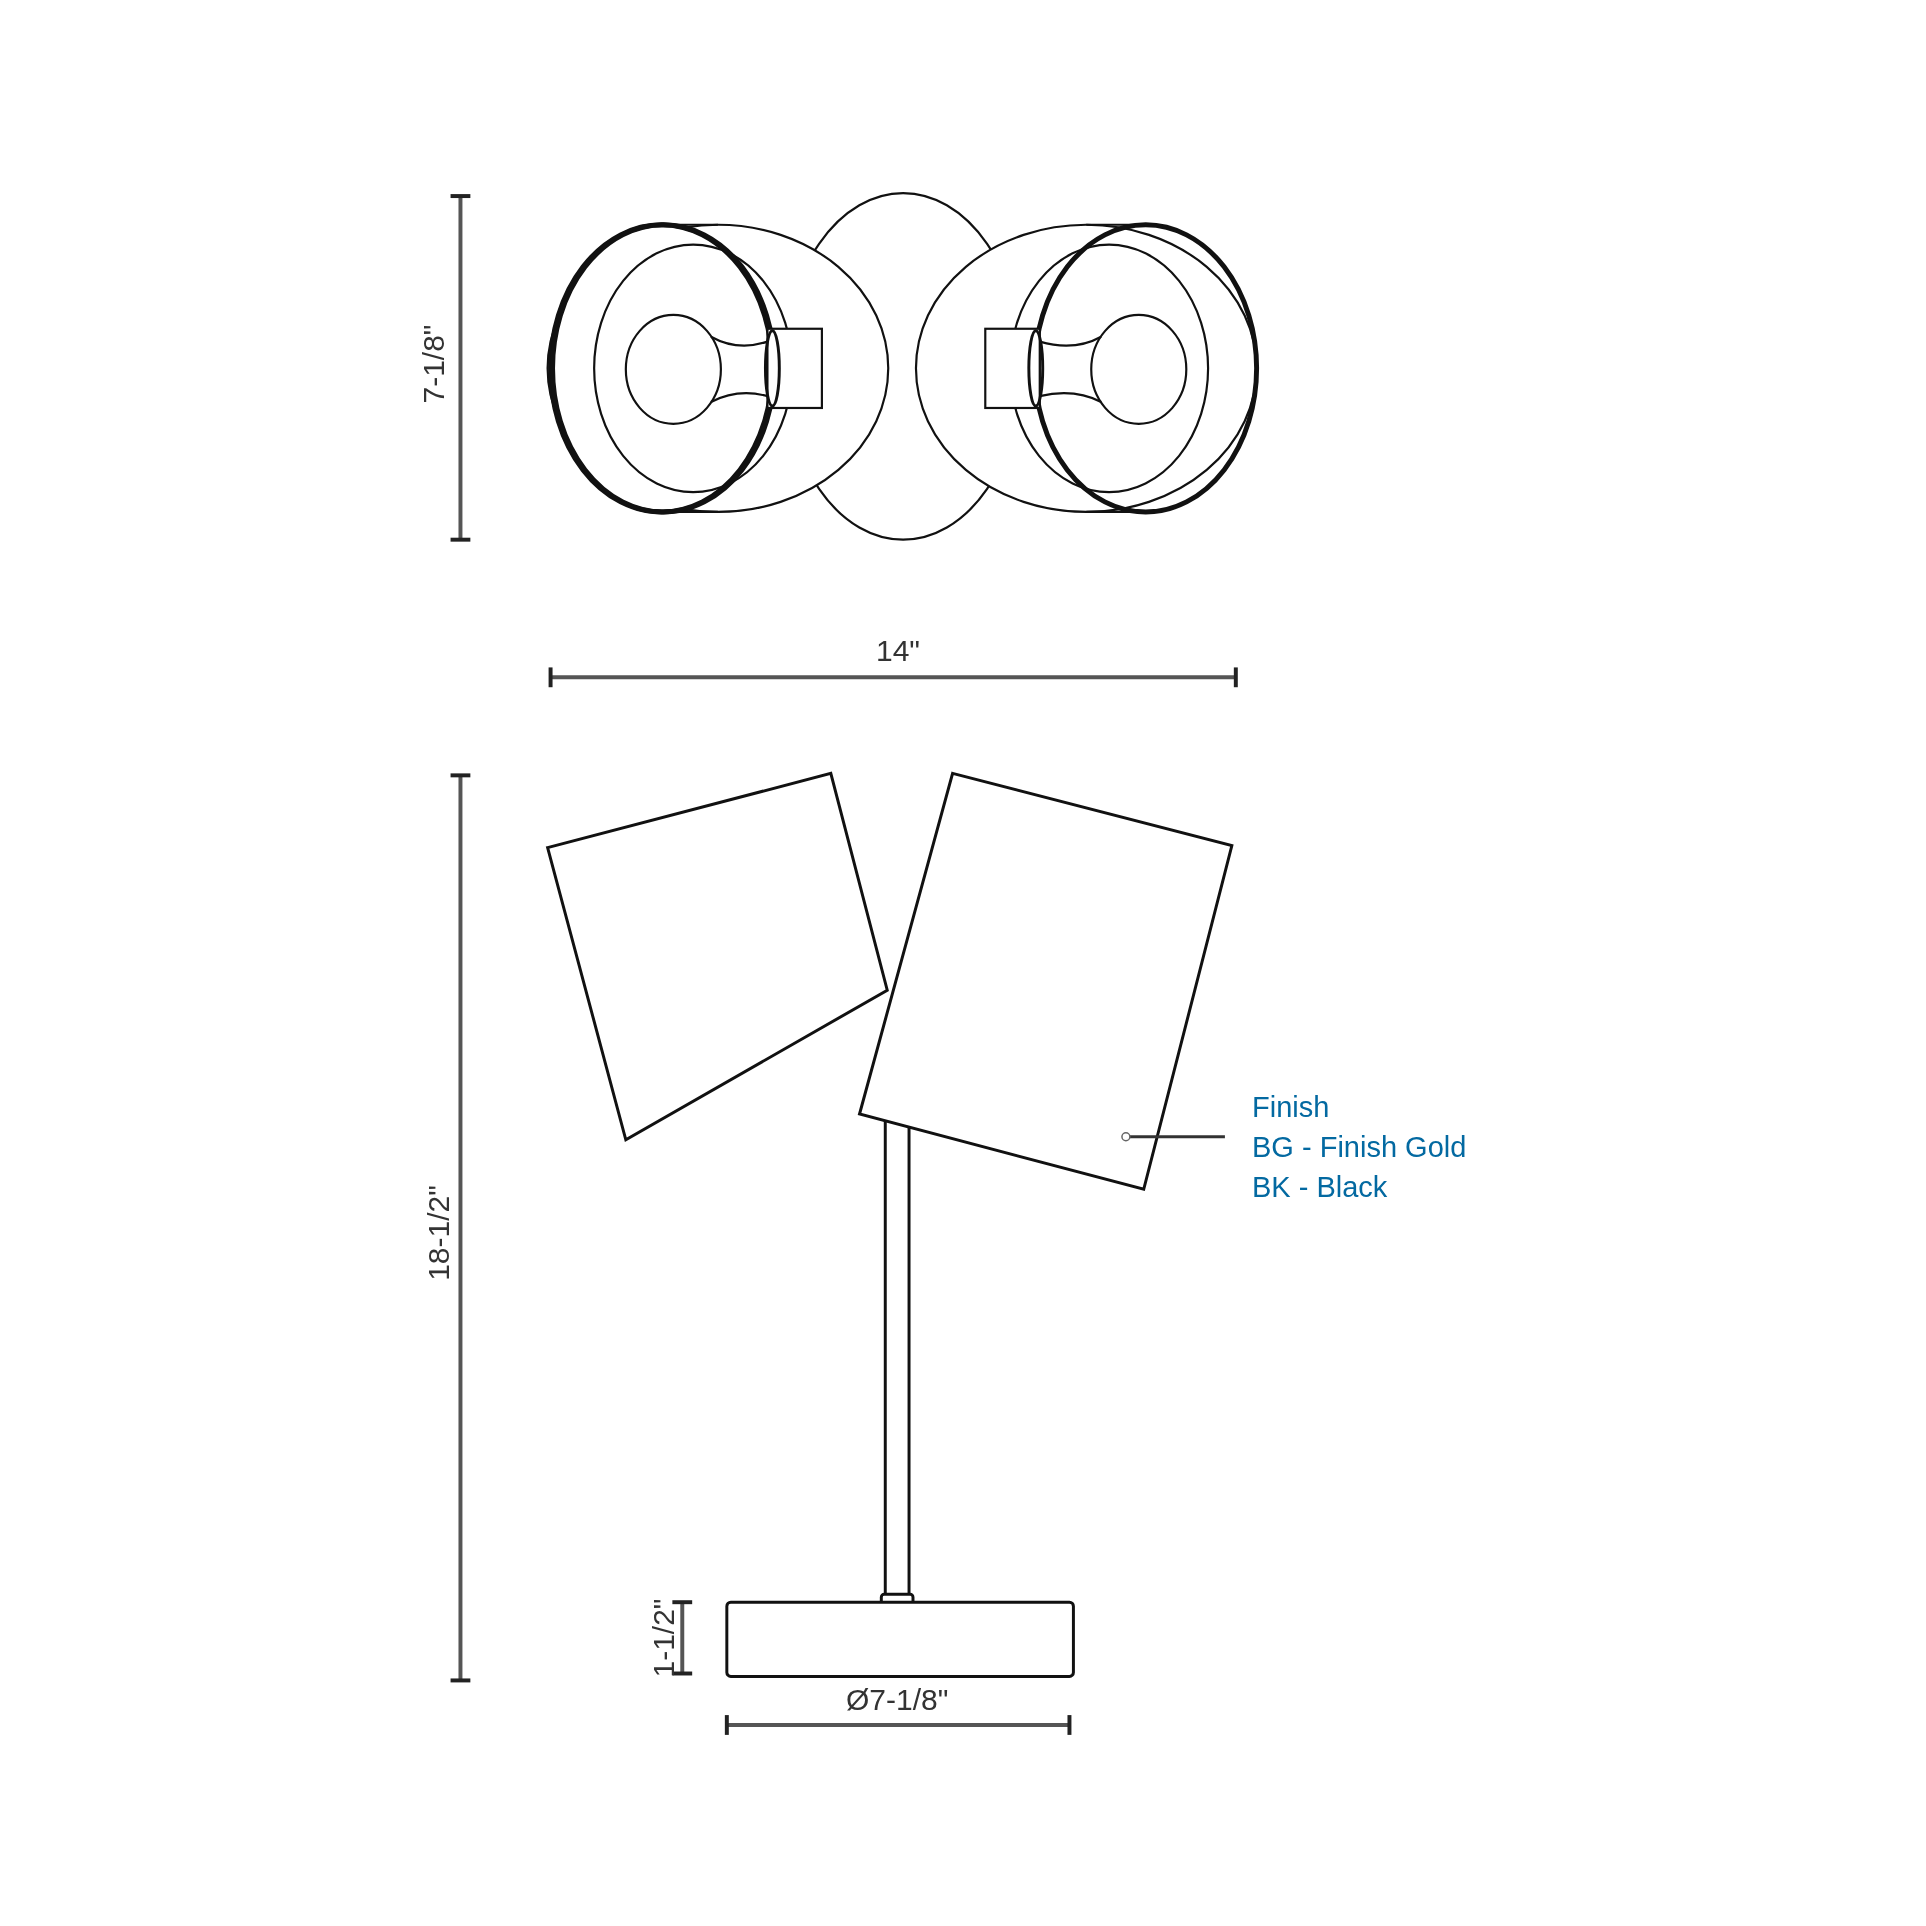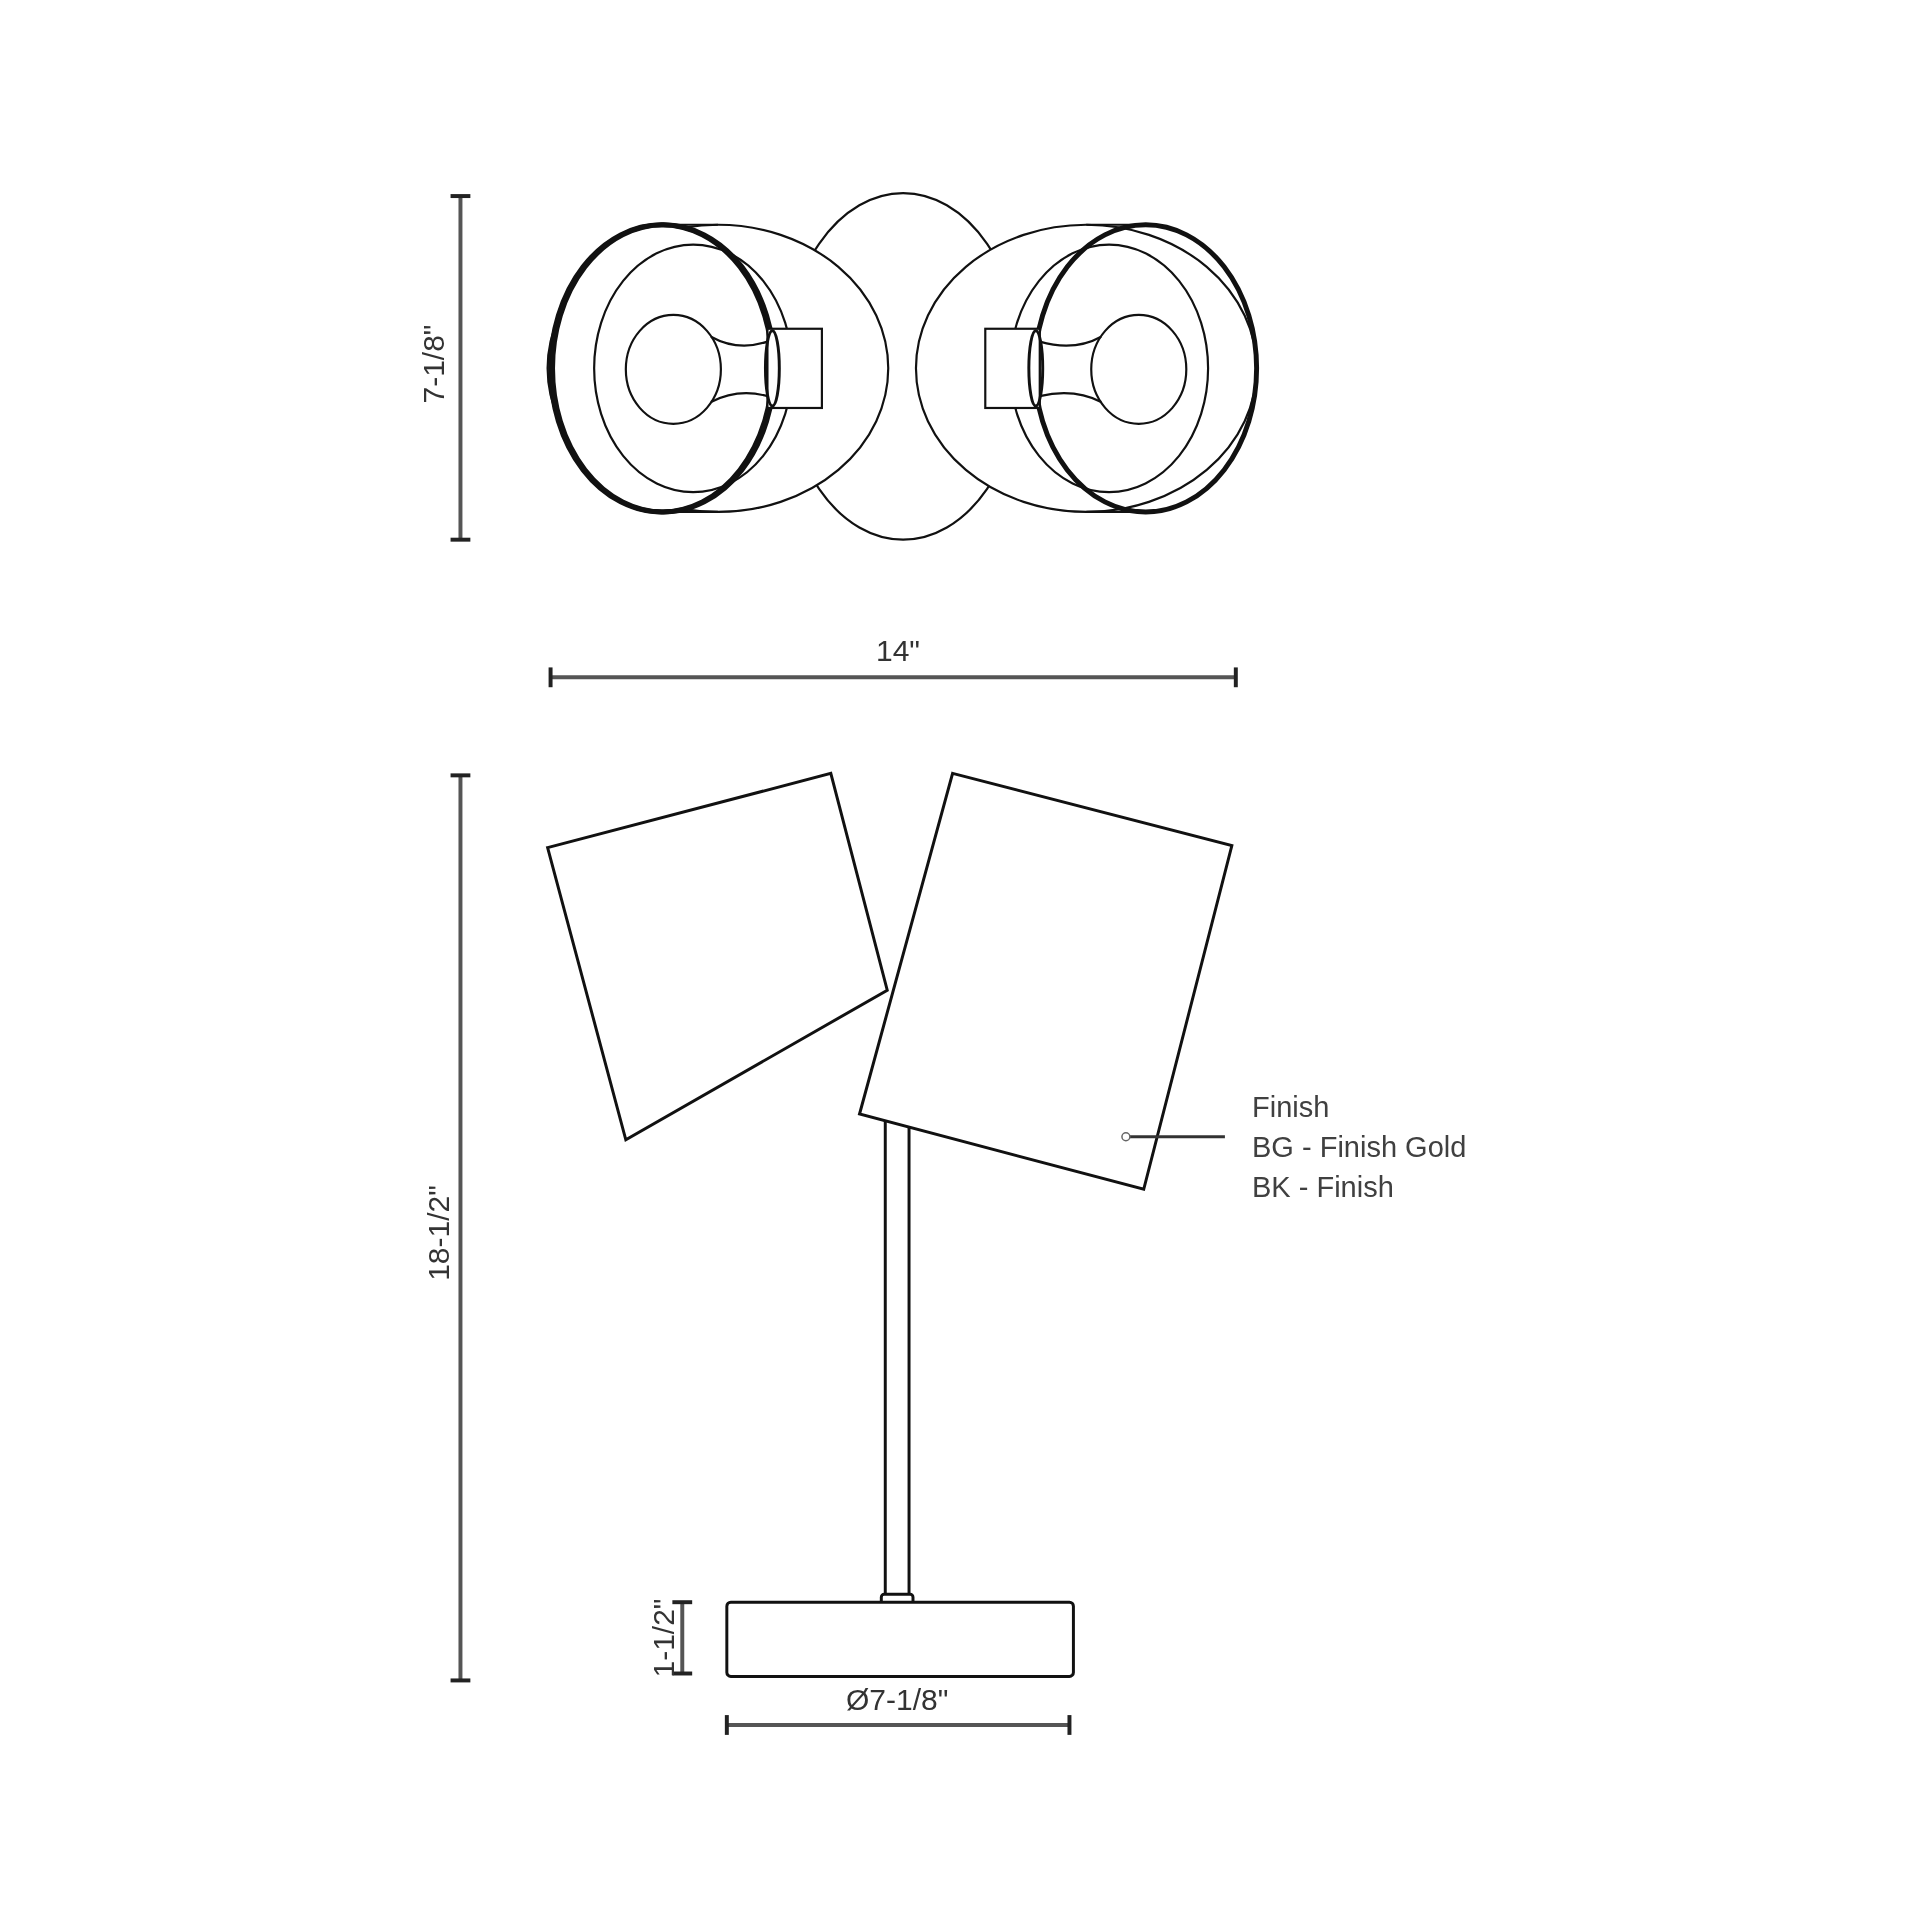--- a/index.html
+++ b/index.html
@@ -7,21 +7,21 @@
          font-family: "Liberation Sans", sans-serif; }
   svg.drawing { position: absolute; left: 0; top: 0; }
   .dim-line { stroke: #555; stroke-width: 4; fill: none; }
   .tick { stroke: #222; stroke-width: 4; }
   .outline { stroke: #111; stroke-width: 2.2; fill: none; }
   .outline-bold { stroke: #111; stroke-width: 5; fill: none; }
   .outline-med { stroke: #111; stroke-width: 3; fill: none; }
   .fill-white { fill: #fff; }
   .label { position: absolute; color: #333; font-size: 30px; white-space: nowrap; }
   .label.vert { transform: rotate(-90deg); transform-origin: center center; }
-  .legend { position: absolute; left: 1252px; top: 1087px; color: #404040; font-size: 29px; line-height: 40px; }
+  .legend { position: absolute; left: 1252px; top: 1087px; color: #0369a1; font-size: 29px; line-height: 40px; }
   .legend div { white-space: nowrap; }
 </style>
 </head>
 <body>
 
 <svg class="drawing" width="1927" height="1927" viewBox="0 0 1946 1946">
 
   <g>
 
     <g>
@@ -104,15 +104,15 @@
 
 <div class="label vert" style="left:394px; top:347px;">7-1/8"</div>
 <div class="label" style="left:876px; top:634px;">14"</div>
 <div class="label vert" style="left:391px; top:1216px;">18-1/2"</div>
 <div class="label vert" style="left:624px; top:1621px;">1-1/2"</div>
 <div class="label" style="left:846px; top:1683px;">Ø7-1/8"</div>
 
 <div class="legend">
   <div>Finish</div>
   <div>BG - Finish Gold</div>
-  <div>BK - Finish</div>
+  <div>BK - Black</div>
 </div>
 
 
 </body></html>

